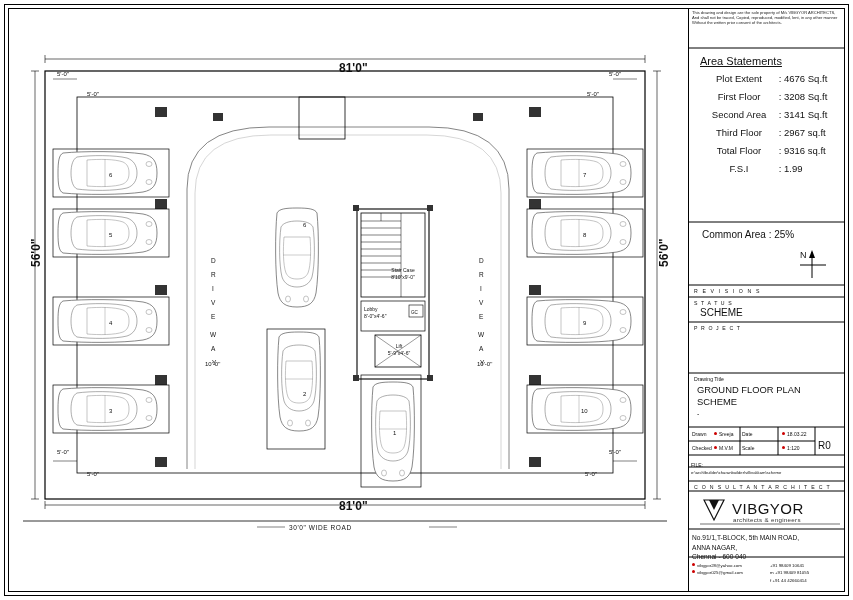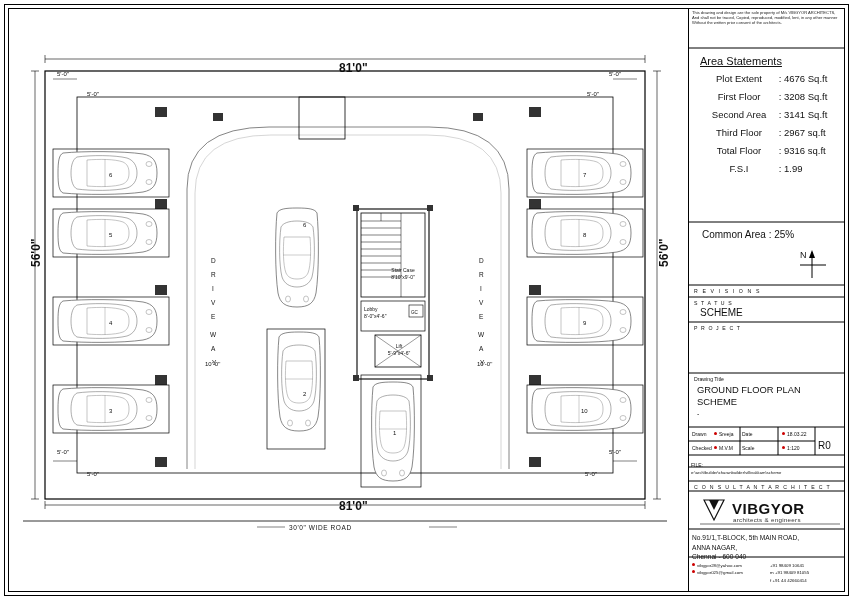--- a/index.html
+++ b/index.html
@@ -31,21 +31,21 @@
   .dt-val{position:absolute;left:697px;top:384px;width:146px;font-size:9.4px;line-height:12px;}
   .dt-dash{position:absolute;left:697px;top:410px;font-size:7px;}
 
   .meta{position:absolute;left:688px;top:427px;width:156px;height:34px;}
   .meta .cell{position:absolute;font-size:5px;}
   .rev-no{position:absolute;left:818px;top:440px;font-size:10px;}
   .file-label{position:absolute;left:691px;top:462px;font-size:5px;}
   .file-path{position:absolute;left:691px;top:470px;font-size:4.2px;}
 
   .consultant{position:absolute;left:694px;top:484px;font-size:5.2px;letter-spacing:1.3px;}
-  .logo-name{position:absolute;left:732px;top:500px;font-size:15px;font-weight:bold;letter-spacing:0.5px;}
+  .logo-name{position:absolute;left:732px;top:500px;font-size:15px;font-weight:normal;letter-spacing:0.5px;}
   .logo-sub{position:absolute;left:733px;top:516px;font-size:6.2px;color:#333;letter-spacing:0.3px;}
   .addr{position:absolute;left:692px;top:533px;width:150px;font-size:6.6px;line-height:9.5px;}
   .contact{position:absolute;left:692px;top:562px;width:152px;font-size:4.4px;line-height:7.4px;}
   .contact .row{display:flex;}
   .contact .row .left{width:78px;}
   .bullet{display:inline-block;width:3px;height:3px;background:#c00;border-radius:50%;margin-right:2px;vertical-align:1px;}
 
   
   .dwg{position:absolute;left:9px;top:9px;width:679px;height:582px;}
 

